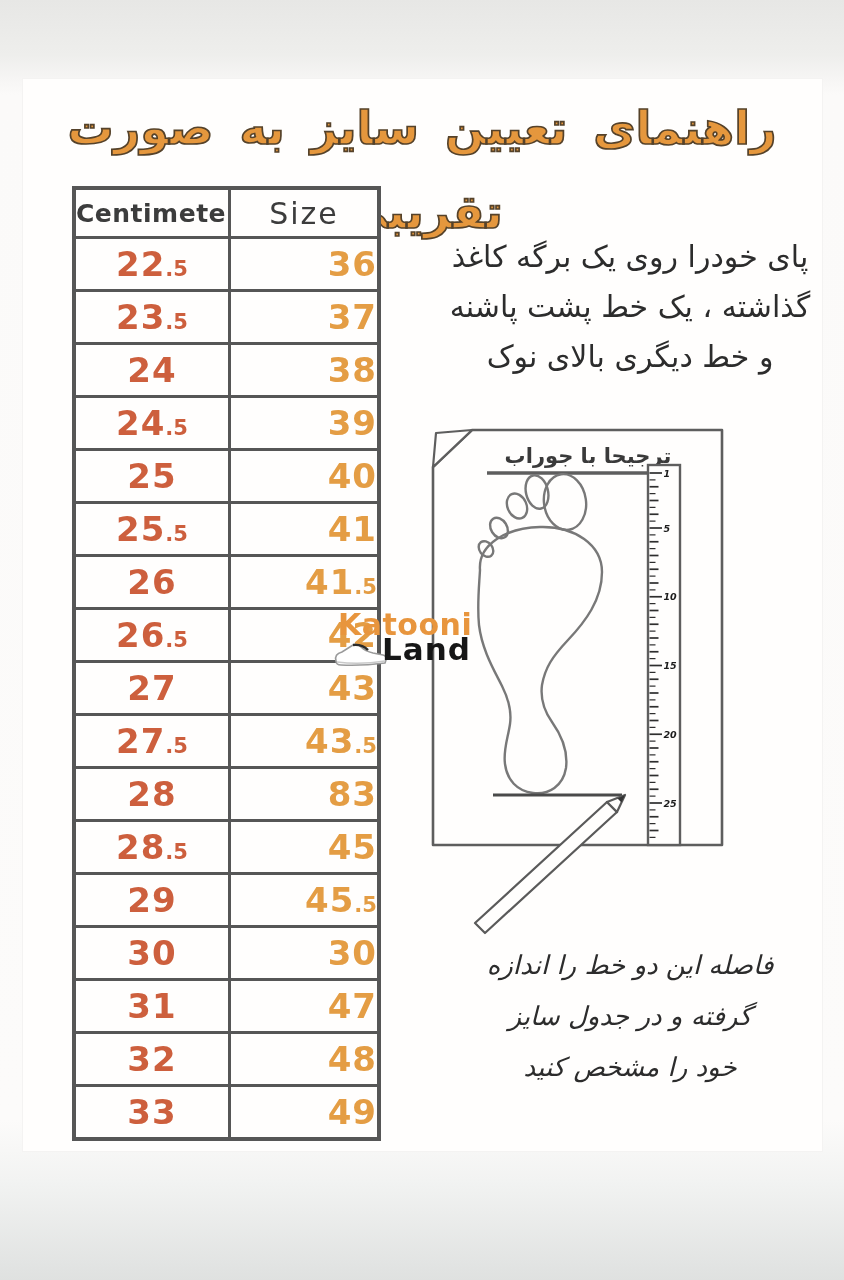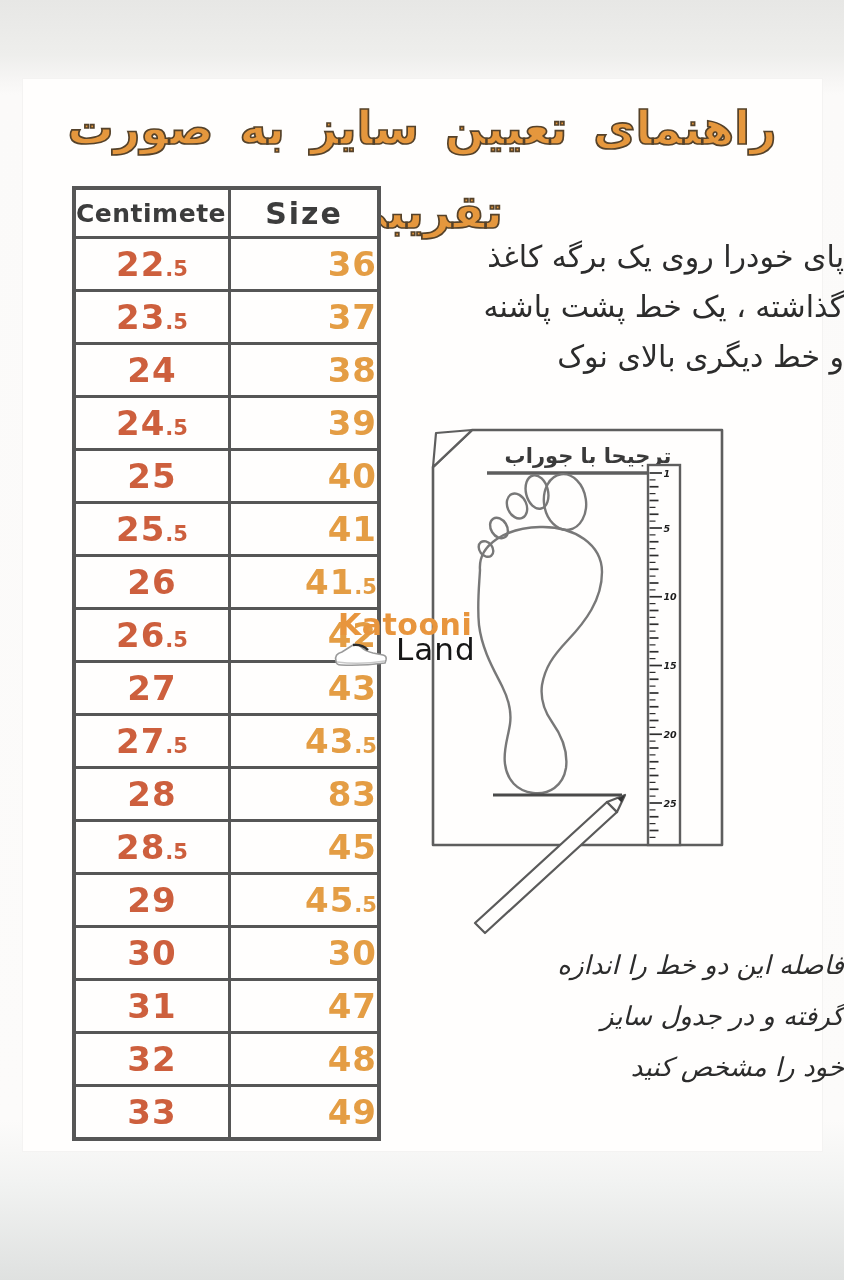--- a/index.html
+++ b/index.html
@@ -28,42 +28,42 @@
     position:absolute;left:72px;top:186px;width:304px;
     border-collapse:collapse;table-layout:fixed;background:#fffefd;
   }
   .size-table th,.size-table td{
     border:3px solid #565656;text-align:center;vertical-align:middle;
     padding:0;overflow:hidden;
   }
   .size-table{border:4px solid #565656;}
   .size-table th{height:46px;color:#3c3c3c;background:#fffefd;}
   .th-cm{width:152px;font-size:25px;font-weight:bold;letter-spacing:0.5px;}
-  .th-size{width:146px;font-size:30px;font-weight:bold;letter-spacing:2px;}
+  .th-size{width:146px;font-size:30px;font-weight:normal;letter-spacing:2px;}
   .size-table td{height:50px;font-size:34px;font-weight:bold;letter-spacing:1px;margin-top:20px;}
   td.cm{color:#cd5f3d;}
   td.size{color:#e49d44;text-align:right;}
   .dec{font-size:0.62em;letter-spacing:0;}
   
   .instr{
-    position:absolute;left:416px;width:428px;direction:rtl;text-align:right;
+    position:absolute;left:416px;width:428px;direction:rtl;text-align:center;
     color:#2c2c2c;font-size:30px;line-height:50px;
   }
   .instr-top{top:232px;}
   .instr-bottom{top:940px;line-height:51px;font-size:26px;font-style:italic;}
   
   .diagram{position:absolute;left:420px;top:418px;width:320px;height:525px;}
   
   .watermark{position:absolute;left:330px;top:604px;width:170px;height:70px;z-index:5;}
   .wm-katooni{
     position:absolute;left:8px;top:3px;font-size:30px;font-weight:bold;
     color:#e8953d;letter-spacing:0.5px;
   }
   .wm-land{
-    position:absolute;left:66px;top:27px;font-size:31px;font-weight:normal;
+    position:absolute;left:52px;top:27px;font-size:31px;font-weight:bold;
     color:#161616;letter-spacing:1px;
   }
   .wm-shoe{position:absolute;left:2px;top:37px;width:56px;height:26px;}
 </style>
 </head>
 <body>
 
 <div class="page">
 
   <div class="card"></div>

